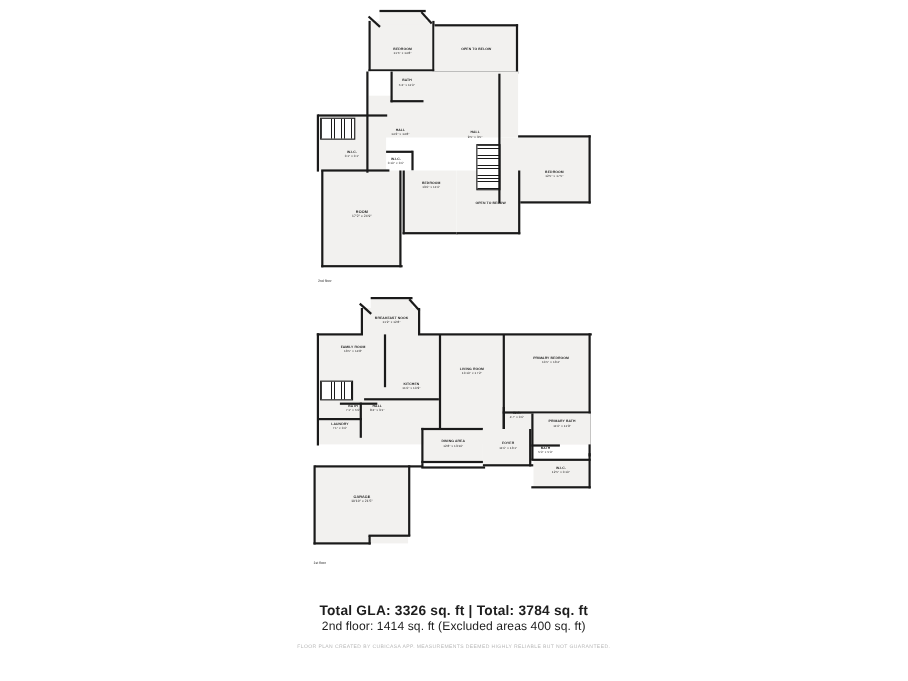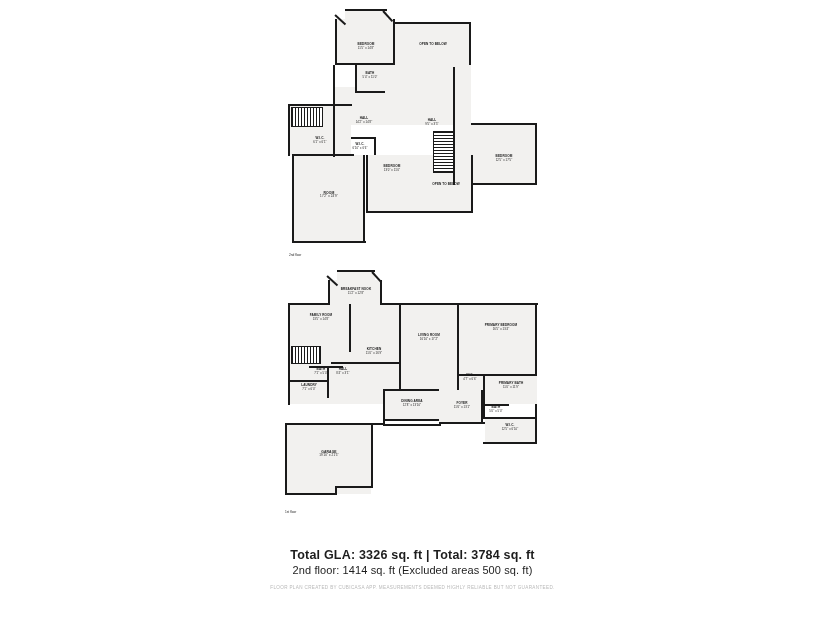--- a/index.html
+++ b/index.html
@@ -340,17 +340,17 @@
     </div>
 
     <div class="wall" style="left:108px; top:159px; width:2.2px; height:4px;"></div>
     <div class="wall" style="left:108px; top:162px; width:58px; height:1.6px;"></div>
 
     <div class="floor-tag" style="left:10px; top:248px;">1st floor</div>
   </div>
 
   <div id="footer">
     <div class="line1">Total GLA: 3326 sq. ft  |  Total: 3784 sq. ft</div>
-    <div class="line3">2nd floor: 1414 sq. ft (Excluded areas 500 sq. ft)</div>
+    <div class="line3">2nd floor: 1414 sq. ft (Excluded areas 400 sq. ft)</div>
     <div class="disclaimer">FLOOR PLAN CREATED BY CUBICASA APP. MEASUREMENTS DEEMED HIGHLY RELIABLE BUT NOT GUARANTEED.</div>
   </div>
 
 </div>
 
 </body></html>

